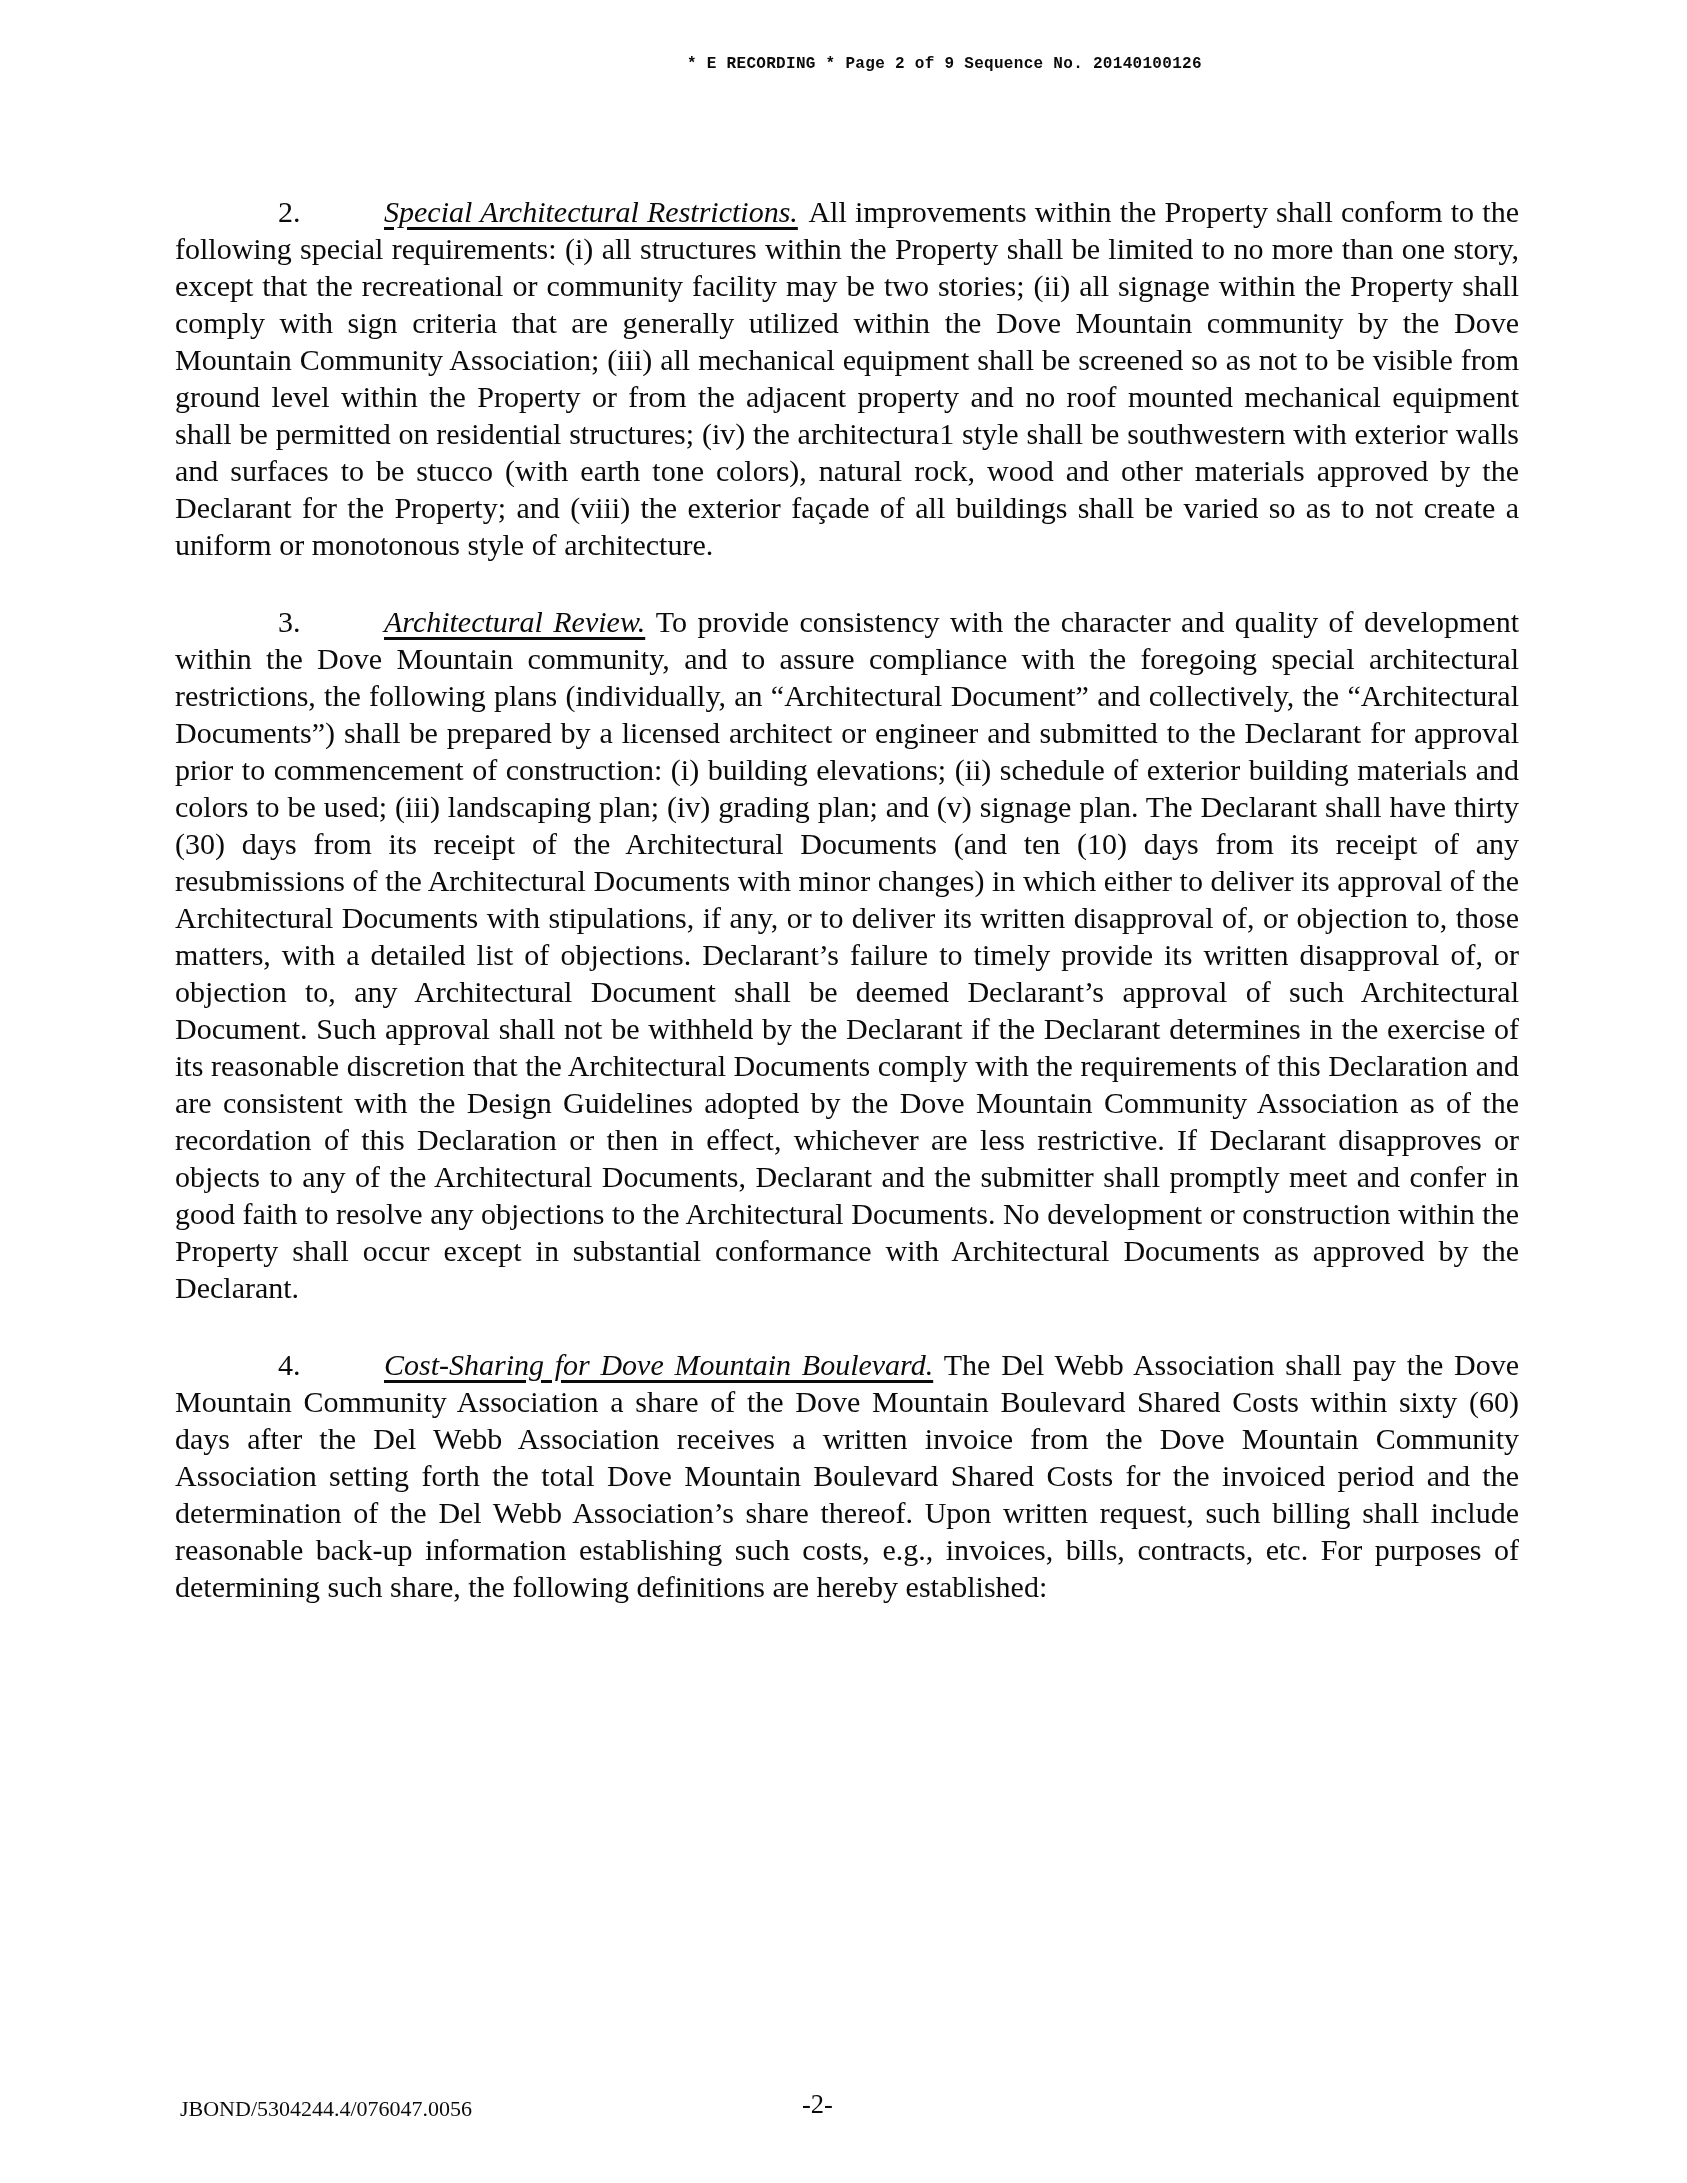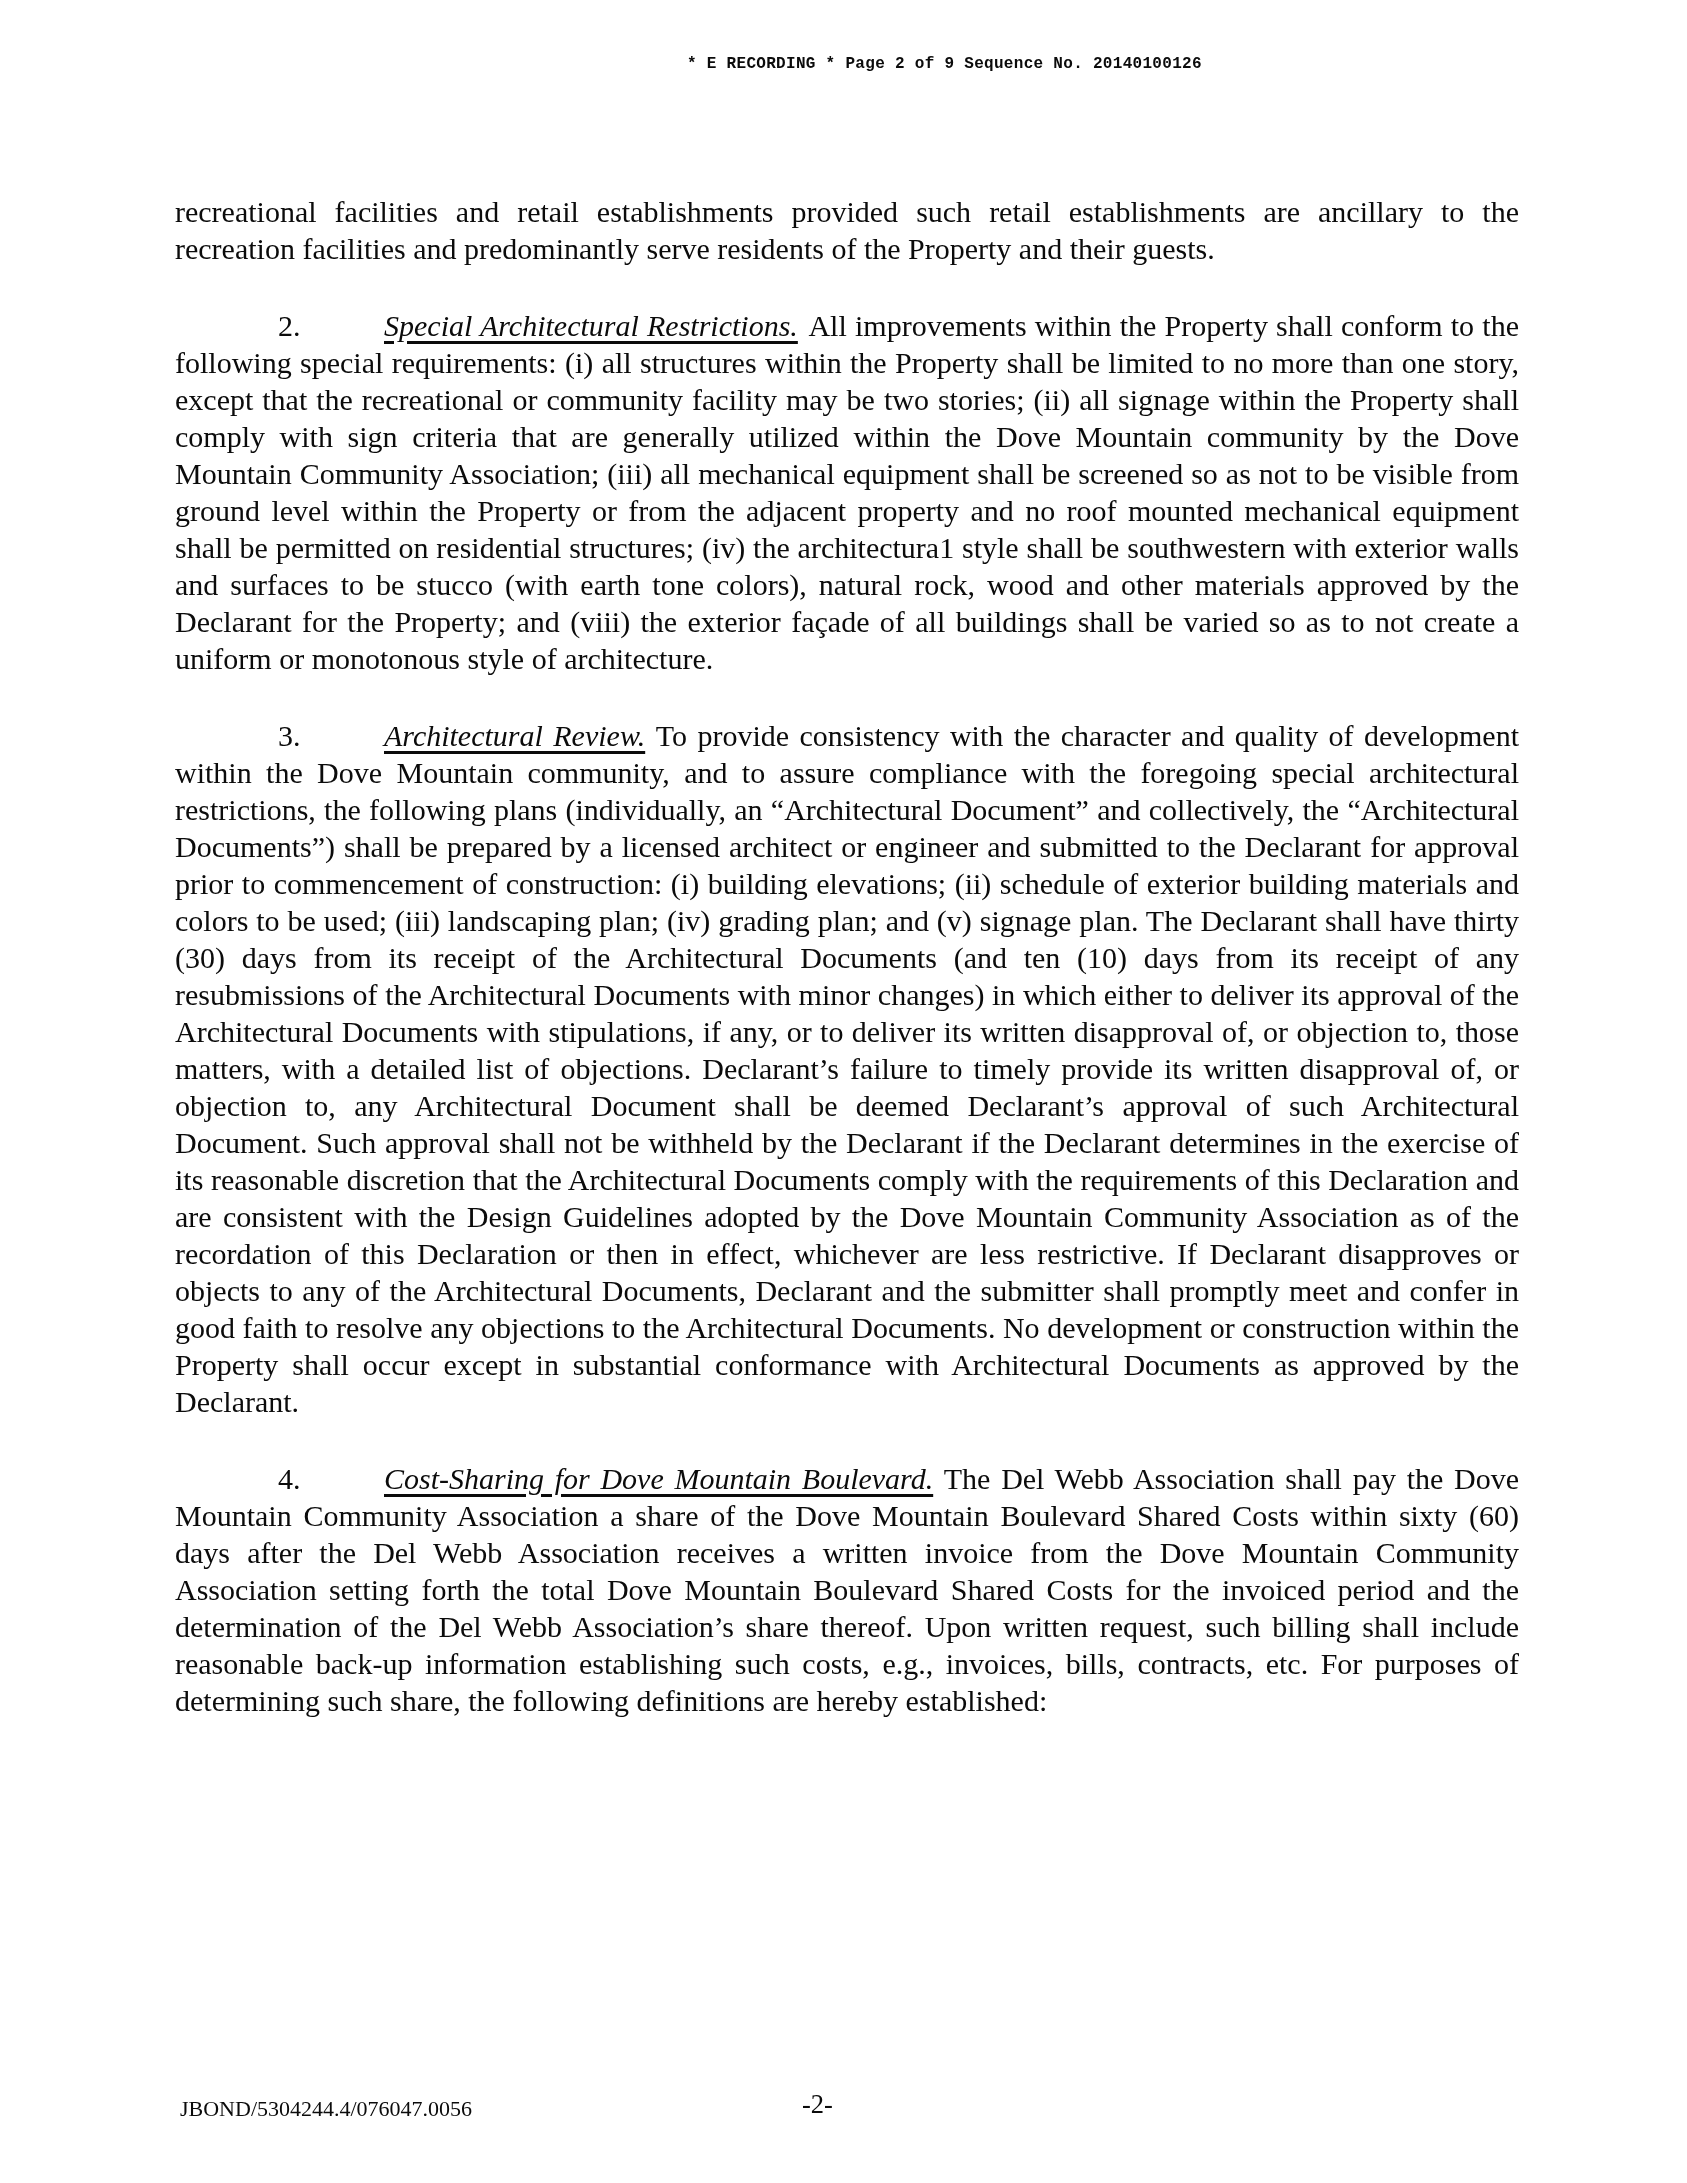--- a/index.html
+++ b/index.html
@@ -76,21 +76,20 @@
 </style>
 </head>
 <body>
 
 <div class="page">
 
   <div class="rec-header">* E RECORDING * Page 2 of 9 Sequence No. 20140100126</div>
 
   <div class="content">
 
-    <p><span>recreational facilities and retail establishments  provided such retail establishments are ancillary to the recreation  facilities and predominantly serve residents of the Property and their guests.</span></p>
 
     <p class="num-para"><span class="num">2.</span><span class="heading">Special Architectural Restrictions.</span><span class="sgap"></span><span>All improvements within the Property shall conform to the following special requirements: (i) all structures within the  Property shall be limited to no more than one story, except that the recreational or community facility may be two stories; (ii) all signage within the Property shall comply with sign criteria that are generally utilized within the Dove Mountain community by the Dove Mountain Community Association; (iii) all mechanical equipment shall be screened so as not to be visible from ground level within the Property or from the adjacent property and no roof mounted mechanical equipment shall be permitted on residential structures; (iv) the architectura1 style shall be southwestern with exterior walls and surfaces to be stucco (with earth tone colors), natural rock, wood and other materials approved by the Declarant for the Property; and (viii) the exterior façade of all buildings shall be varied so as to not create a uniform or monotonous style of architecture.</span></p>
 
     <p class="num-para"><span class="num">3.</span><span class="heading">Architectural Review.</span><span class="sgap"></span><span>To provide consistency with the character and quality of development within the Dove Mountain community, and to assure compliance with the foregoing special architectural restrictions, the following plans (individually, an </span><span class="bold">“Architectural Document”</span><span> and collectively, the </span><span class="bold">“Architectural Documents”</span><span>) shall be prepared by a licensed architect or engineer and submitted to the Declarant for approval prior to commencement of construction: (i) building elevations; (ii) schedule of exterior building materials and colors to be used; (iii) landscaping plan; (iv) grading plan; and (v) signage plan. The Declarant shall have thirty (30) days from its receipt of the Architectural Documents (and ten (10) days from its receipt of any resubmissions of the Architectural Documents with minor changes) in which either to deliver its approval of the Architectural Documents with stipulations, if any, or to deliver its written disapproval of, or objection to, those matters, with a detailed list of objections. Declarant’s failure to timely provide its written disapproval of, or objection to, any Architectural Document shall be deemed Declarant’s approval of such Architectural Document.  Such approval shall not be withheld by the Declarant if the Declarant determines in the exercise of its reasonable discretion that the Architectural Documents comply with the requirements of this Declaration and are consistent with the Design Guidelines adopted by the Dove Mountain Community Association as of the recordation of this Declaration or then in effect, whichever are less restrictive.  If Declarant disapproves or objects to any of the Architectural Documents, Declarant and the submitter shall promptly meet and confer in good faith to resolve any objections to the Architectural Documents.  No development or construction within the Property shall occur except in substantial conformance with Architectural Documents as approved by the Declarant.</span></p>
 
     <p class="num-para"><span class="num">4.</span><span class="heading">Cost-Sharing for Dove Mountain Boulevard.</span><span class="sgap"></span><span>The Del Webb Association shall pay the Dove Mountain Community Association a share of the Dove Mountain Boulevard Shared Costs within sixty (60) days after the Del Webb Association receives a written invoice from the Dove Mountain Community Association setting forth the total Dove Mountain Boulevard Shared Costs for the invoiced period and the determination of the Del Webb Association’s share thereof. Upon written request, such billing shall include reasonable back-up information establishing such costs, </span><span class="italic">e.g.</span><span>, invoices, bills, contracts, etc.  For purposes of determining such share, the following definitions are hereby established:</span></p>
 
   </div>
 
   <div class="footer-left">JBOND/5304244.4/076047.0056</div>

